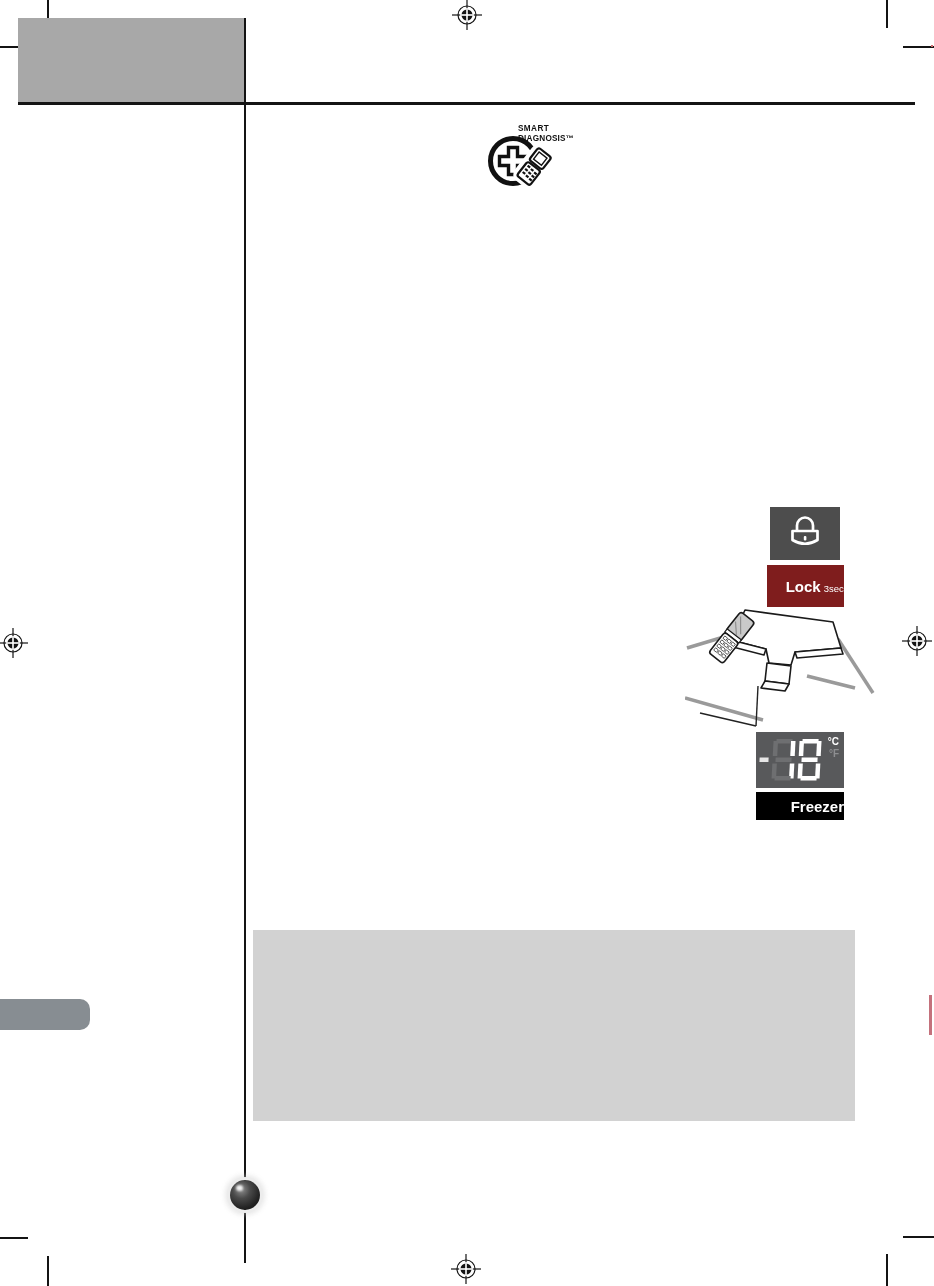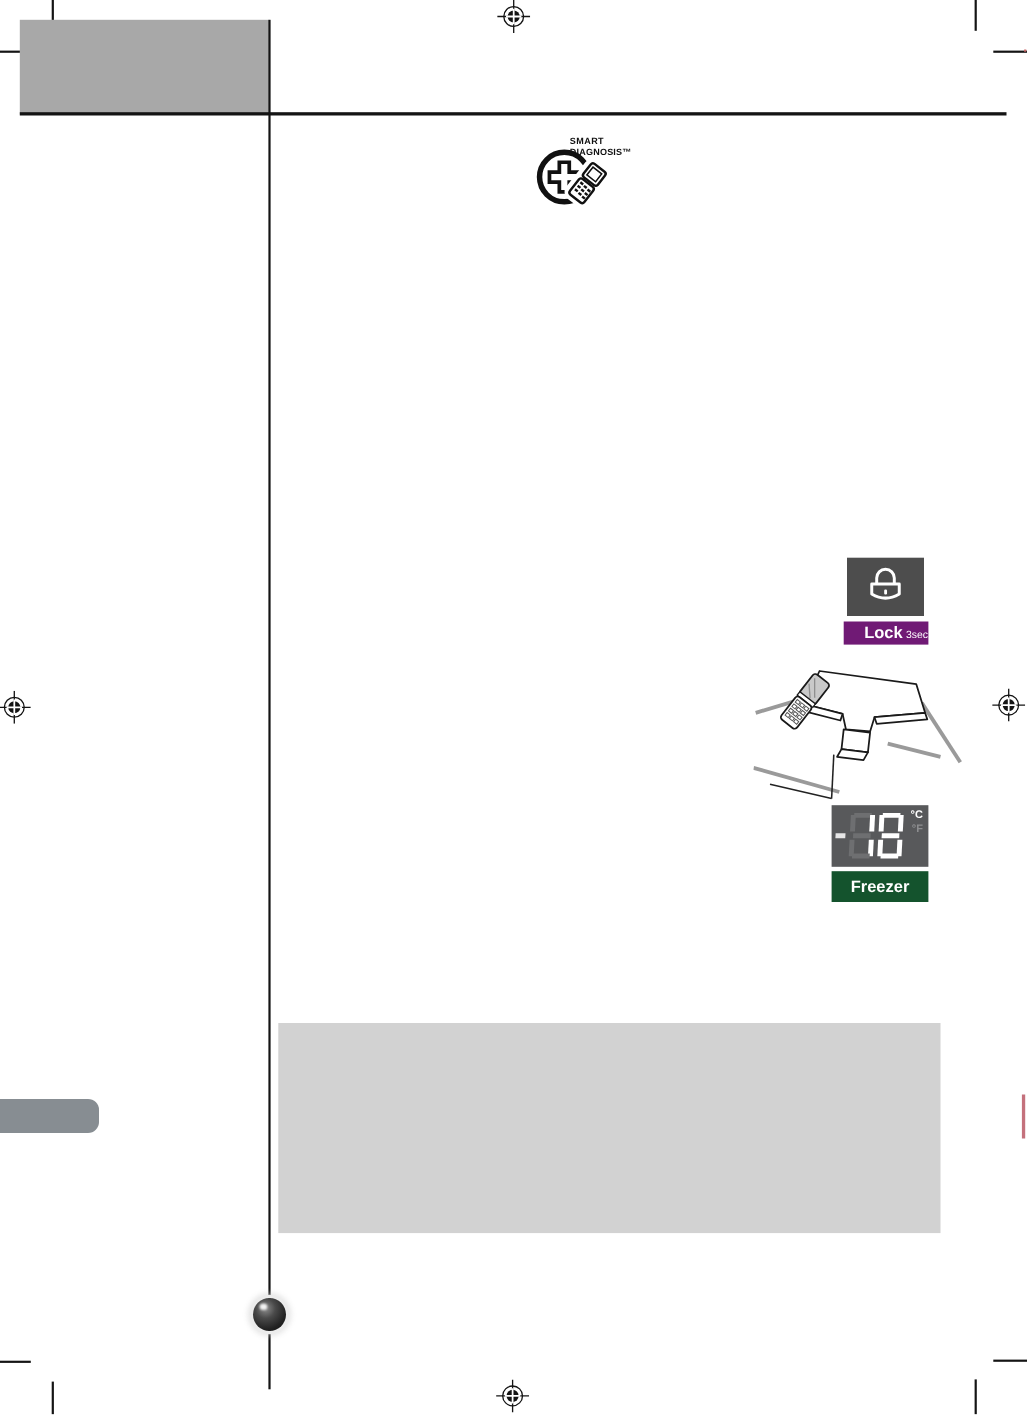--- a/index.html
+++ b/index.html
@@ -16,34 +16,34 @@
   #header-block { left:18px; top:18px; width:227px; height:86px; background:#a8a8a8; }
   #top-rule { left:18px; top:102px; width:897px; height:2.5px; background:#141414; }
   #content-divider { left:244px; top:18px; width:1.6px; height:1245px; background:#141414; }
 
   
   #sd-logo { left:483px; top:118px; }
 
   
   #lock-button { left:770px; top:507px; width:70px; height:53px; background:#4d4d4d;
                  display:flex; align-items:center; justify-content:center; }
-  #lock-label-bar { left:767px; top:565px; width:77px; height:21px; background:#701a75;
+  #lock-label-bar { left:767px; top:565px; width:77px; height:42px; background:#7f1d1d;
                     display:flex; align-items:center; justify-content:center;padding-left:21px; }
   #lock-label-bar .lock-word { color:#fff; font-size:15px; font-weight:bold; }
   #lock-label-bar .lock-sec { color:#fff; font-size:9.5px; font-weight:normal; margin-left:3px; margin-top:4px; }
 
   
   #illustration { left:685px; top:598px; }
 
   
   #temp-display { left:756px; top:732px; width:88px; height:56px; background:#58595b; }
   #temp-display .unit-c { position:absolute; top:4px; right:5px; color:#ffffff; font-size:10px; font-weight:bold; }
   #temp-display .unit-f { position:absolute; top:16px; right:5px; color:#8d8e90; font-size:10px; font-weight:bold; }
-  #freezer-bar { left:756px; top:792px; width:88px; height:28px; background:#14532d;
-                 display:flex; align-items:center; justify-content:center; }
+  #freezer-bar { left:756px; top:792px; width:88px; height:28px; background:#000000;
+                 display:flex; align-items:center; justify-content:flex-end; }
   #freezer-bar span { color:#fff; font-size:15px; font-weight:bold; }
 
   
   #note-box { left:253px; top:930px; width:602px; height:191px; background:#d2d2d2; }
   #side-tab { left:0; top:999px; width:90px; height:31px; background:#878d92; border-radius:0 10px 10px 0; }
   #edge-red-mark { left:929px; top:995px; width:3px; height:40px; background:#c4717c; }
   #tr-red-dot { left:931px; top:45px; width:2px; height:2px; background:#cc6a6a; }
 
   
   #page-marker { left:230px; top:1180px; width:30px; height:30px; border-radius:50%;

